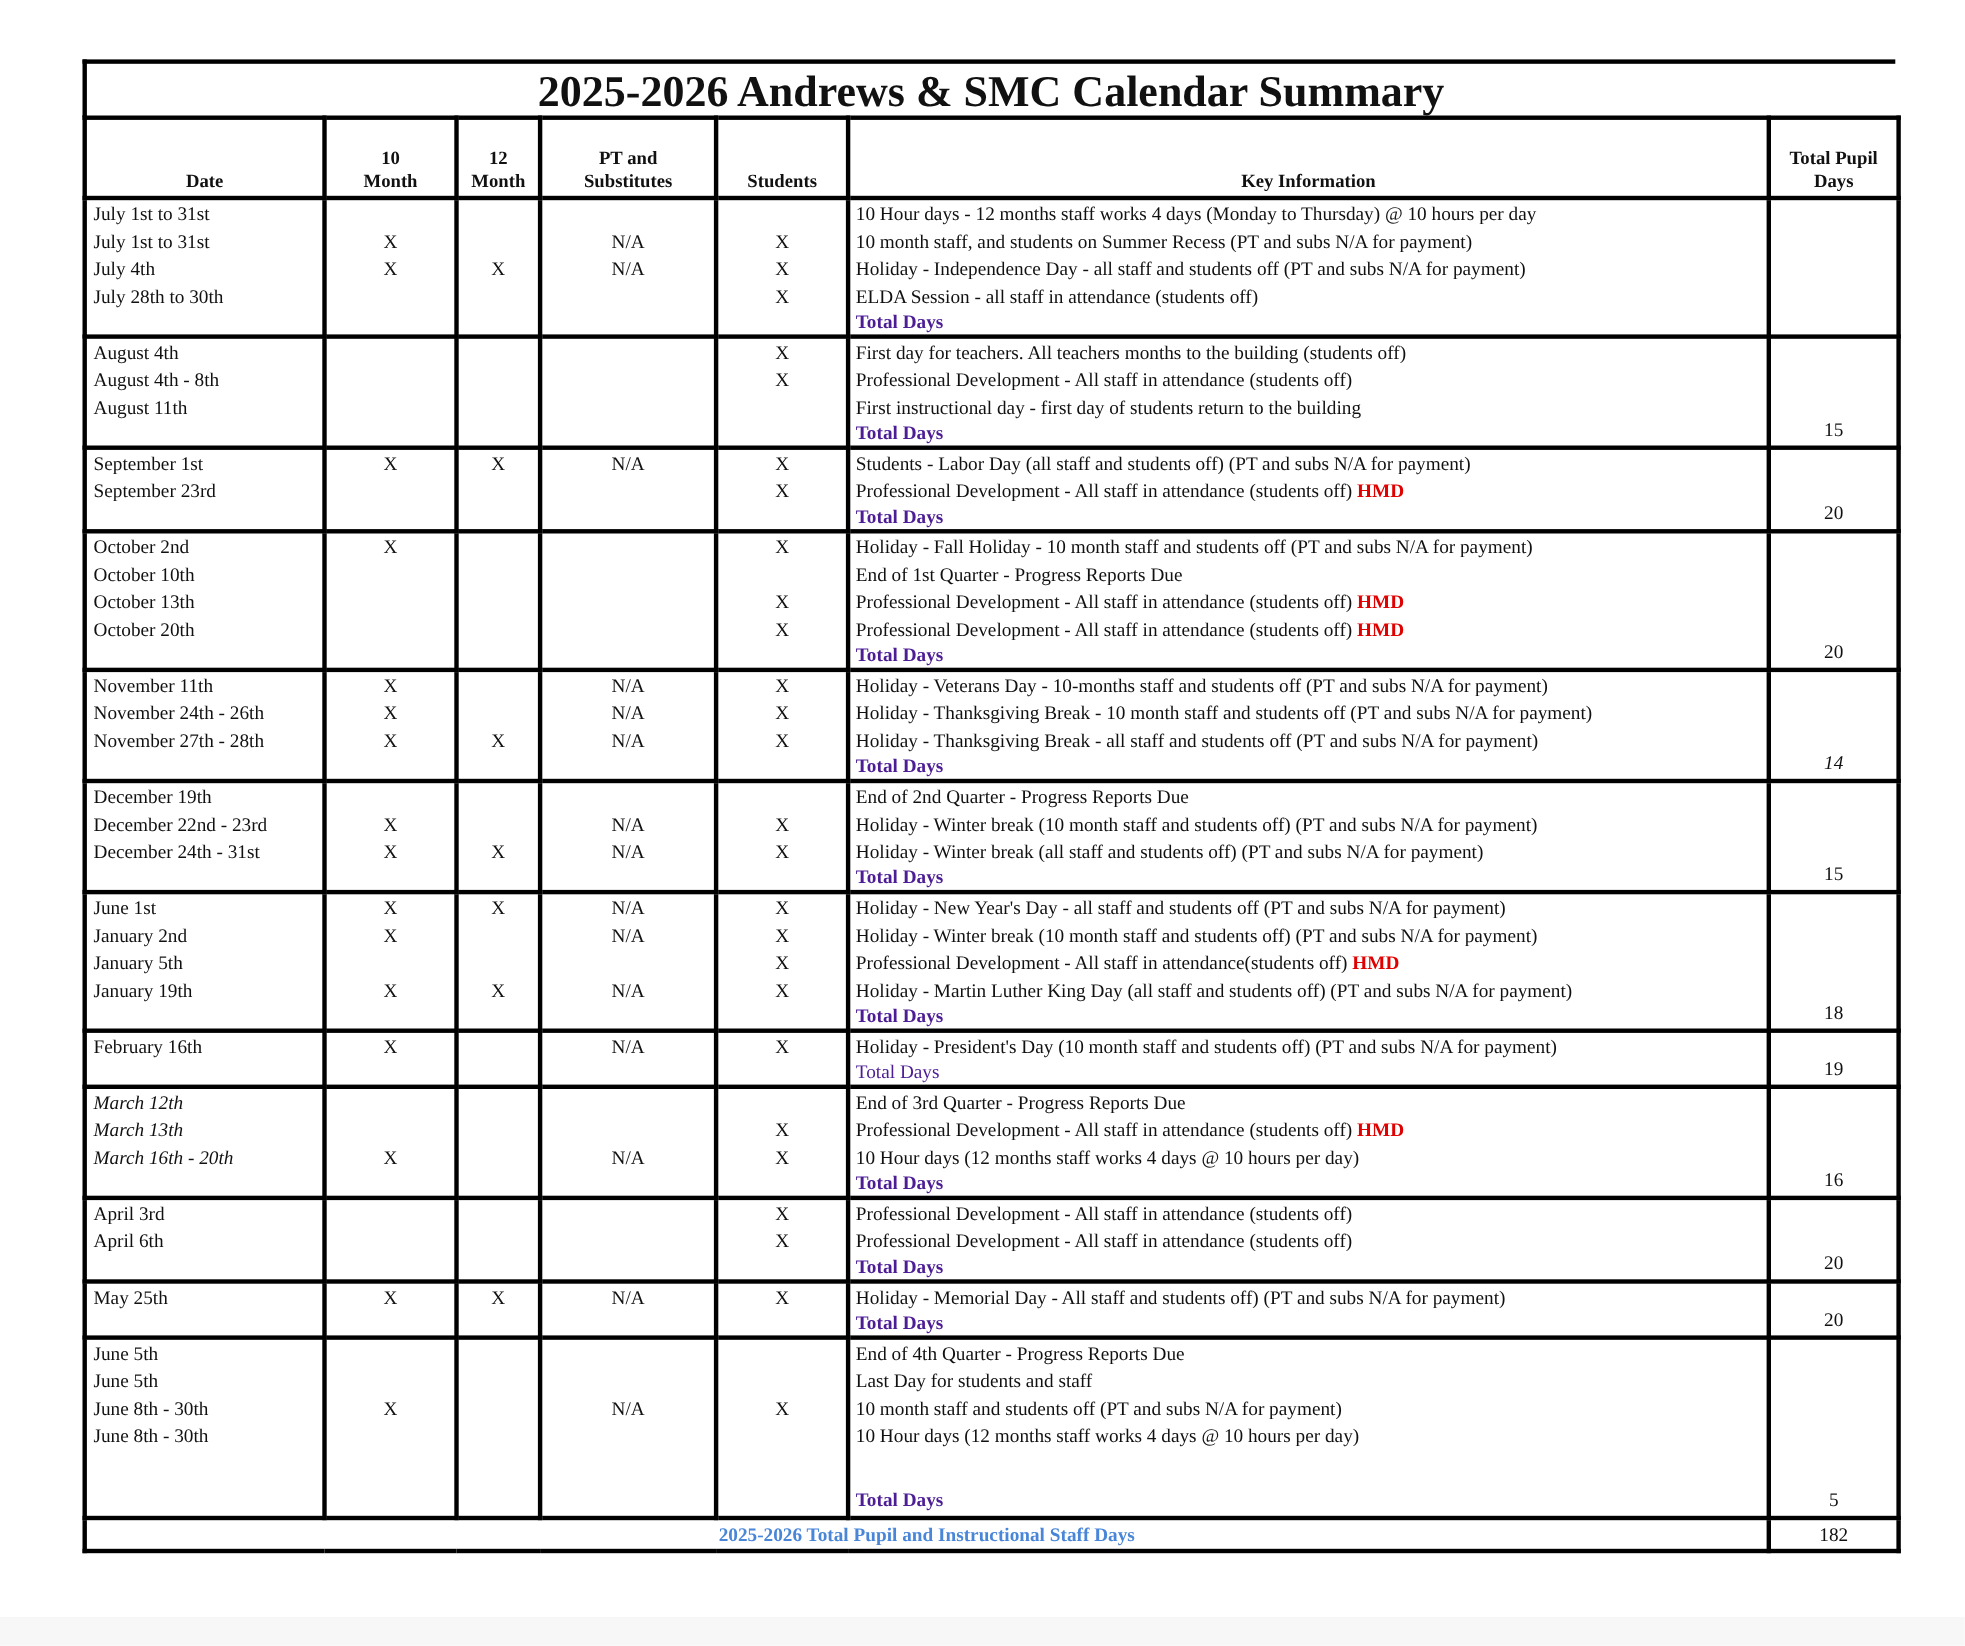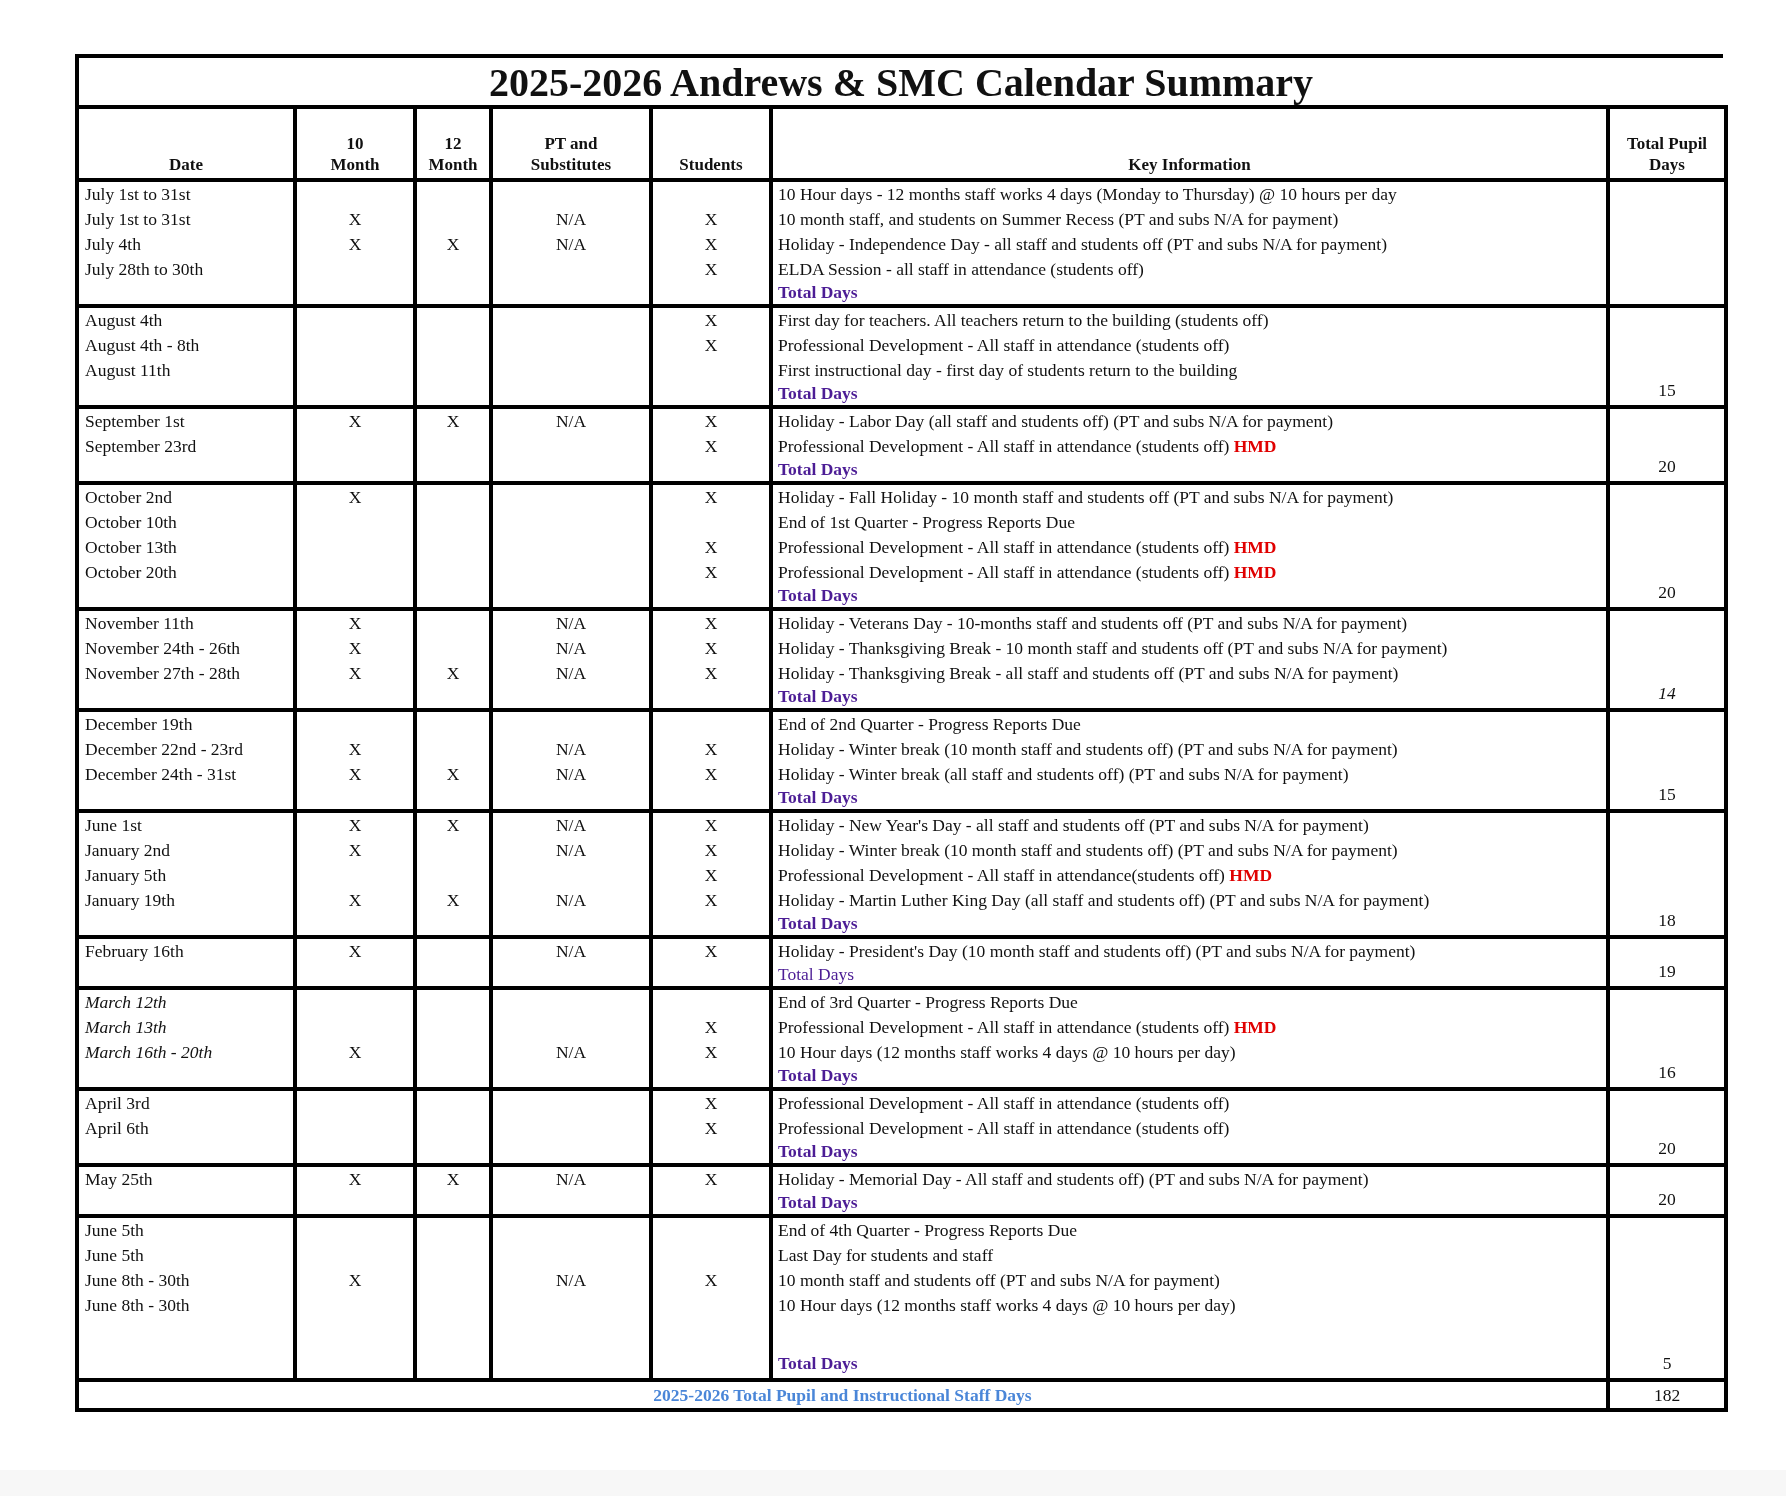--- a/index.html
+++ b/index.html
@@ -131,21 +131,21 @@
             <div class="line"></div>
             <div class="line"></div>
             <div class="line"></div>
           </td>
           <td class="center" style="height: 95px;">
             <div class="line">X</div>
             <div class="line">X</div>
             <div class="line"></div>
           </td>
           <td class="key-cell" style="height: 95px;">
-            <div class="line"><span>First day for teachers. All teachers return to the building (students off)</span></div>
+            <div class="line"><span>First day for teachers. All teachers months to the building (students off)</span></div>
             <div class="line"><span>Professional Development - All staff in attendance (students off)</span></div>
             <div class="line"><span>First instructional day - first day of students return to the building</span></div>
             <div class="line total-days" style="padding-left: 5px; line-height: 20px; height: 22px;">Total Days</div>
           </td>
           <td class="tot-cell" style="height: 95px;">
             <span class="tot-val">15</span>
           </td>
         </tr>
         <tr>
           <td class="date-cell" style="height: 71px;">
@@ -162,21 +162,21 @@
           </td>
           <td class="center" style="height: 71px;">
             <div class="line">N/A</div>
             <div class="line"></div>
           </td>
           <td class="center" style="height: 71px;">
             <div class="line">X</div>
             <div class="line">X</div>
           </td>
           <td class="key-cell" style="height: 71px;">
-            <div class="line"><span>Holiday - Labor Day (all staff and students off) (PT and subs N/A for payment)</span></div>
+            <div class="line"><span>Students - Labor Day (all staff and students off) (PT and subs N/A for payment)</span></div>
             <div class="line"><span>Professional Development - All staff in attendance (students off) </span><span class="hmd">HMD</span></div>
             <div class="line total-days" style="padding-left: 5px; line-height: 20px; height: 22px;">Total Days</div>
           </td>
           <td class="tot-cell" style="height: 71px;">
             <span class="tot-val">20</span>
           </td>
         </tr>
         <tr>
           <td class="date-cell" style="height: 119px;">
             <div class="line">October 2nd</div>

